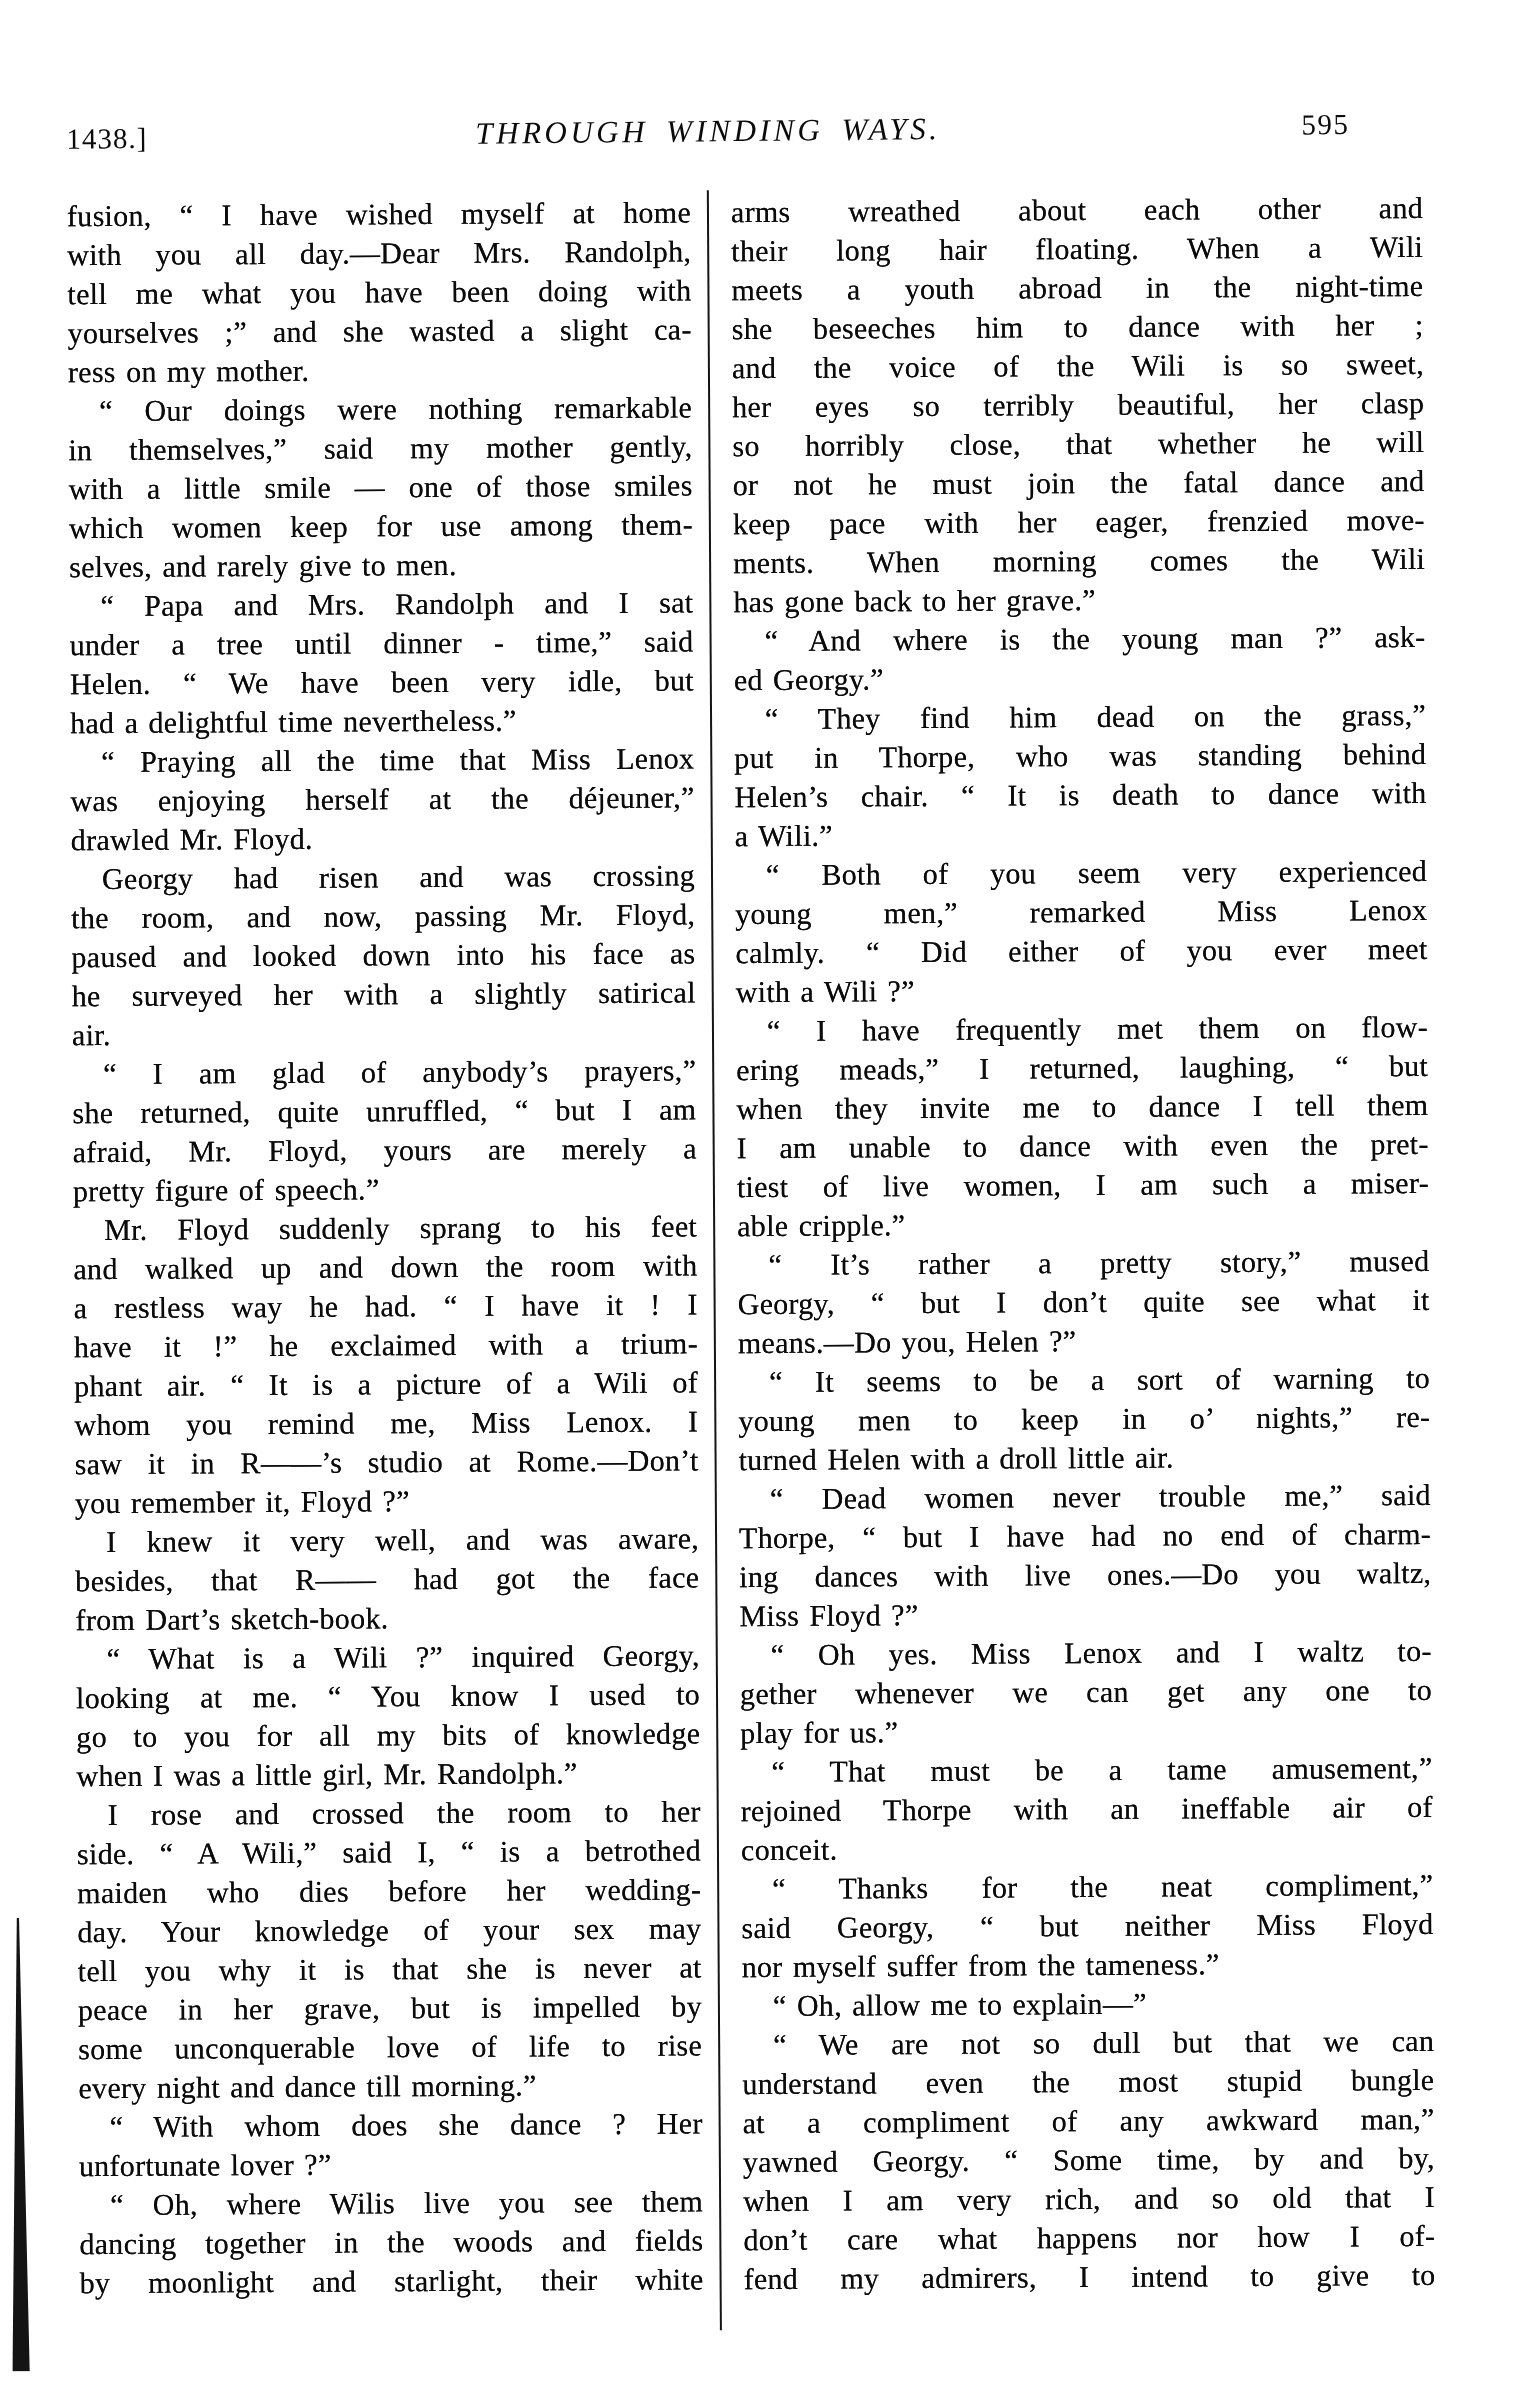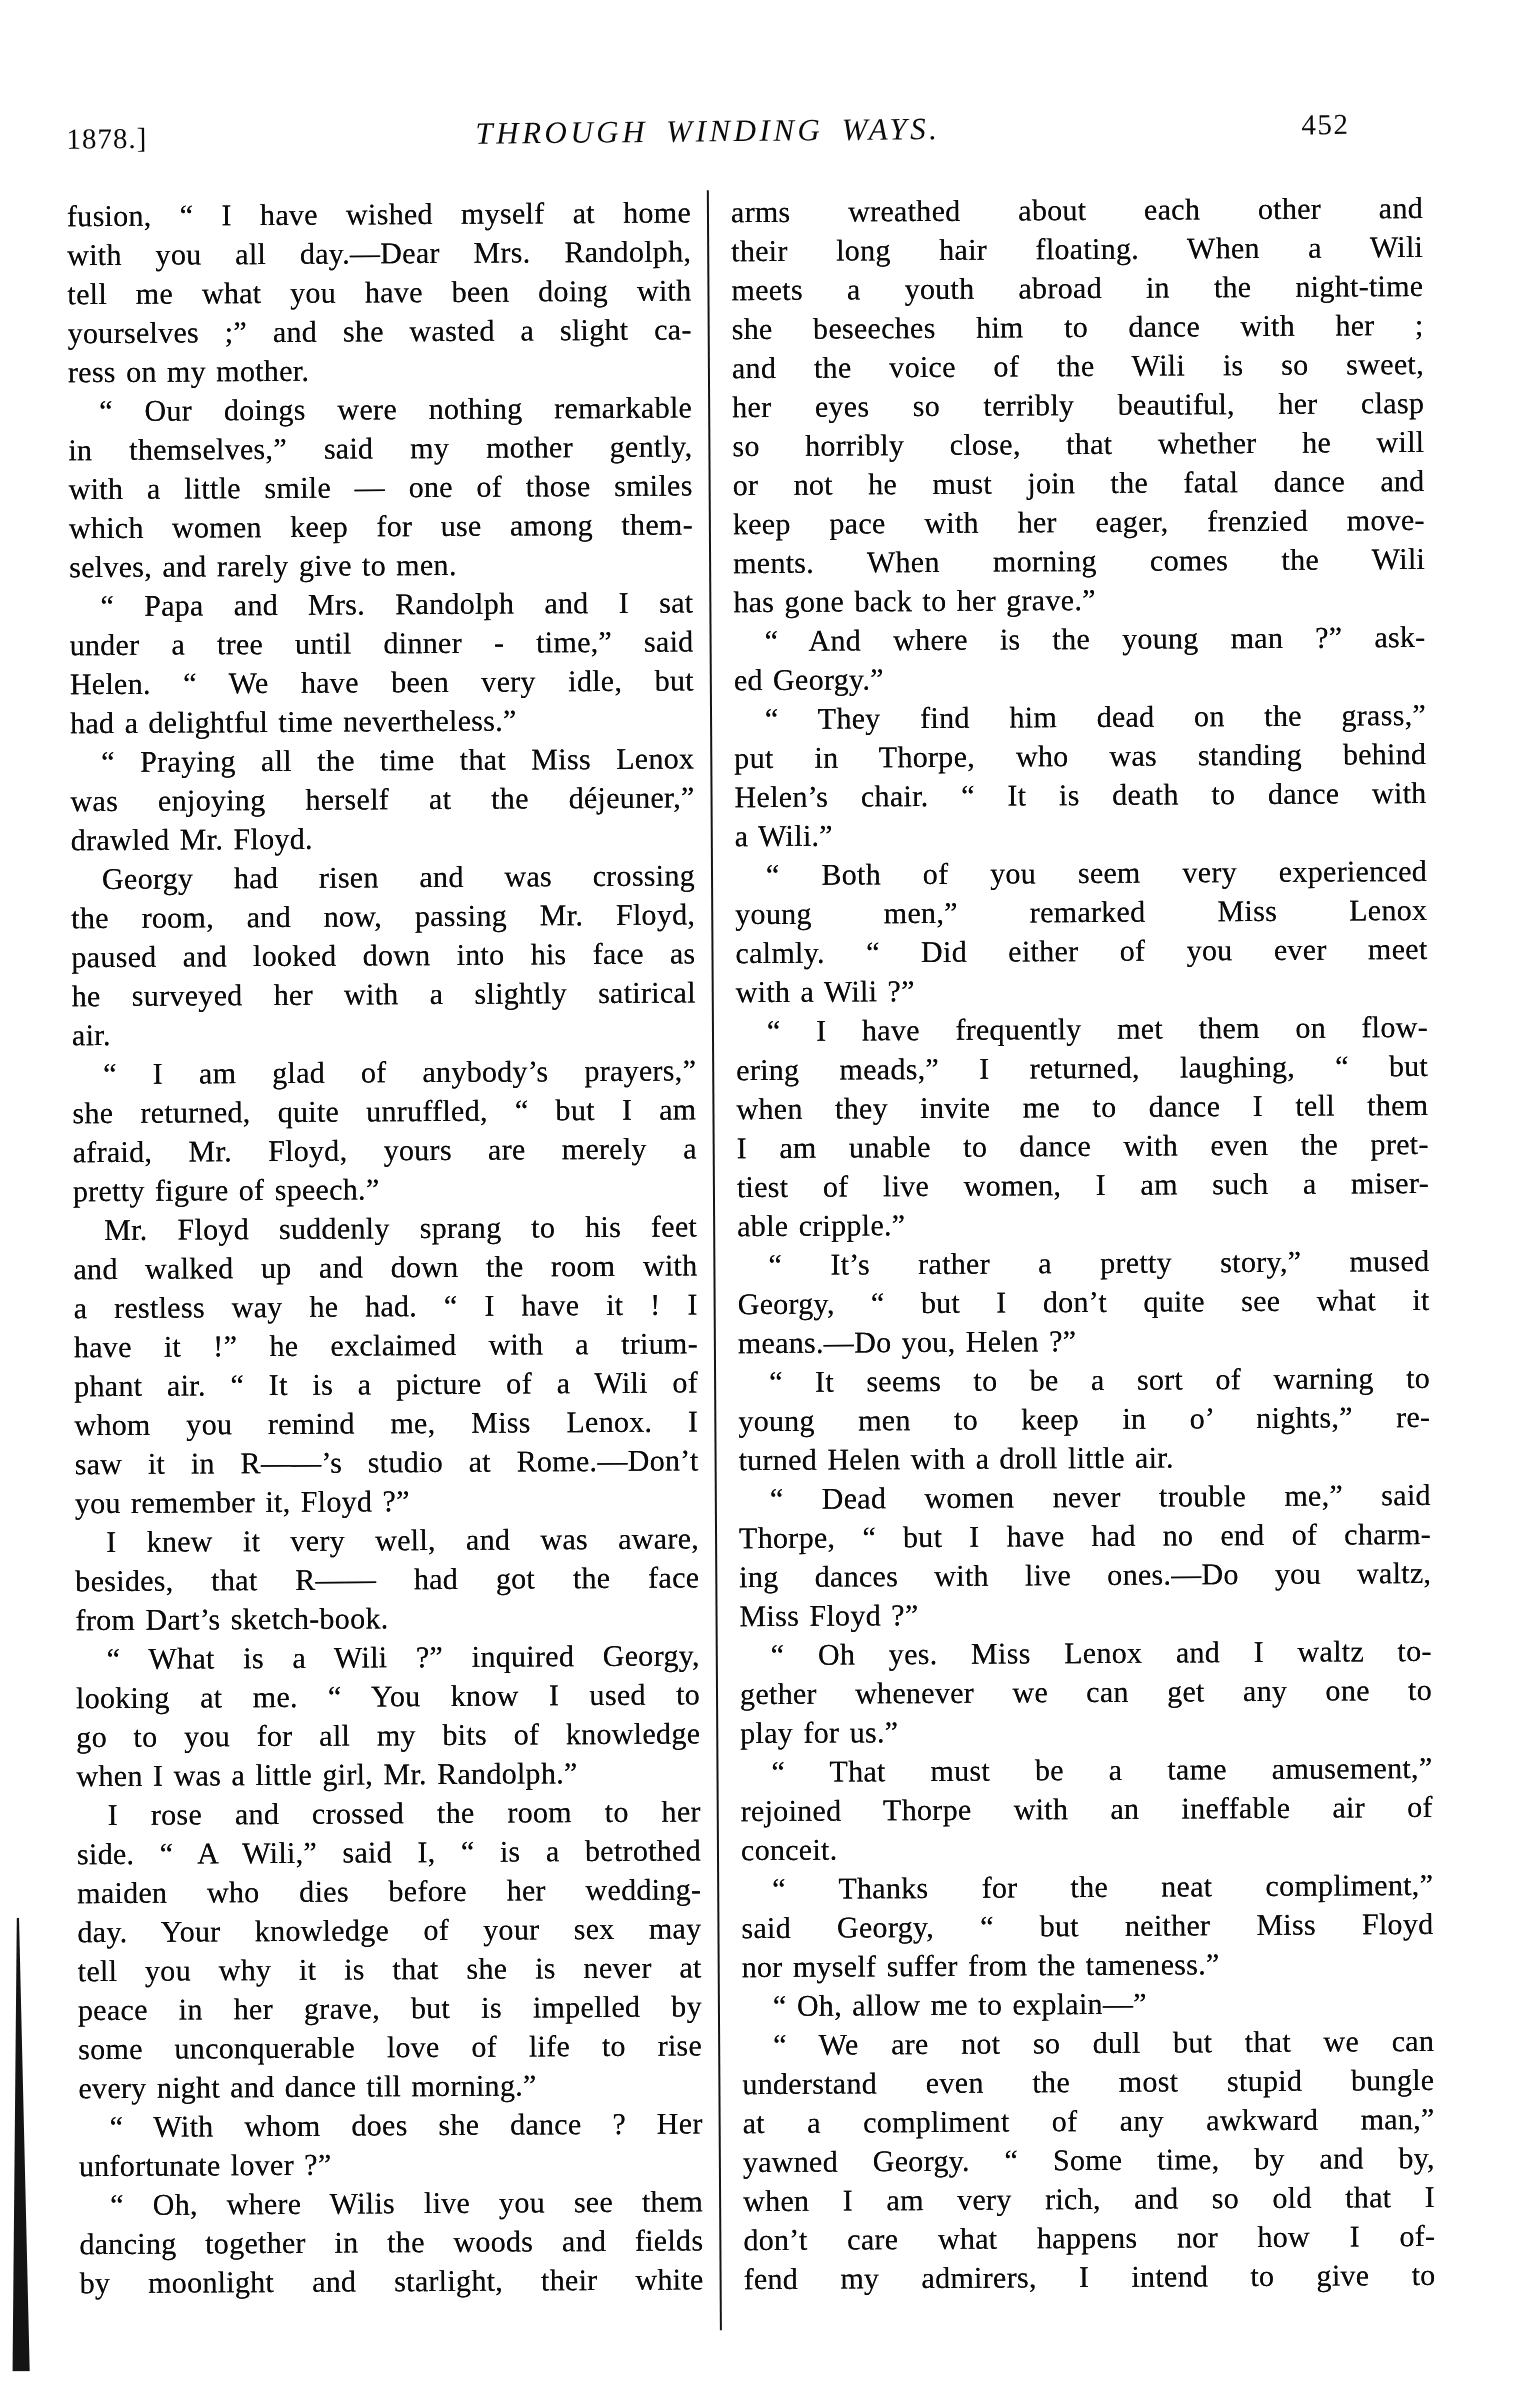--- a/index.html
+++ b/index.html
@@ -96,23 +96,23 @@
     opacity: 0.92;
     filter: blur(0.4px);
   }
 </style>
 </head>
 <body>
 
 <div class="scan">
 
   <header class="running-head">
-    <span class="rh-year">1878.]</span>
+    <span class="rh-year">1438.]</span>
     <span class="rh-title">THROUGH WINDING WAYS.</span>
-    <span class="rh-num">452</span>
+    <span class="rh-num">595</span>
   </header>
 
   <div class="col col-left">
       <div class="line">fusion, “ I have wished myself at home</div>
       <div class="line">with you all day.—Dear Mrs. Randolph,</div>
       <div class="line">tell me what you have been doing with</div>
       <div class="line">yourselves ;” and she wasted a slight ca-</div>
       <div class="line end">ress on my mother.</div>
       <div class="line ind">“ Our doings were nothing remarkable</div>
       <div class="line">in themselves,” said my mother gently,</div>

